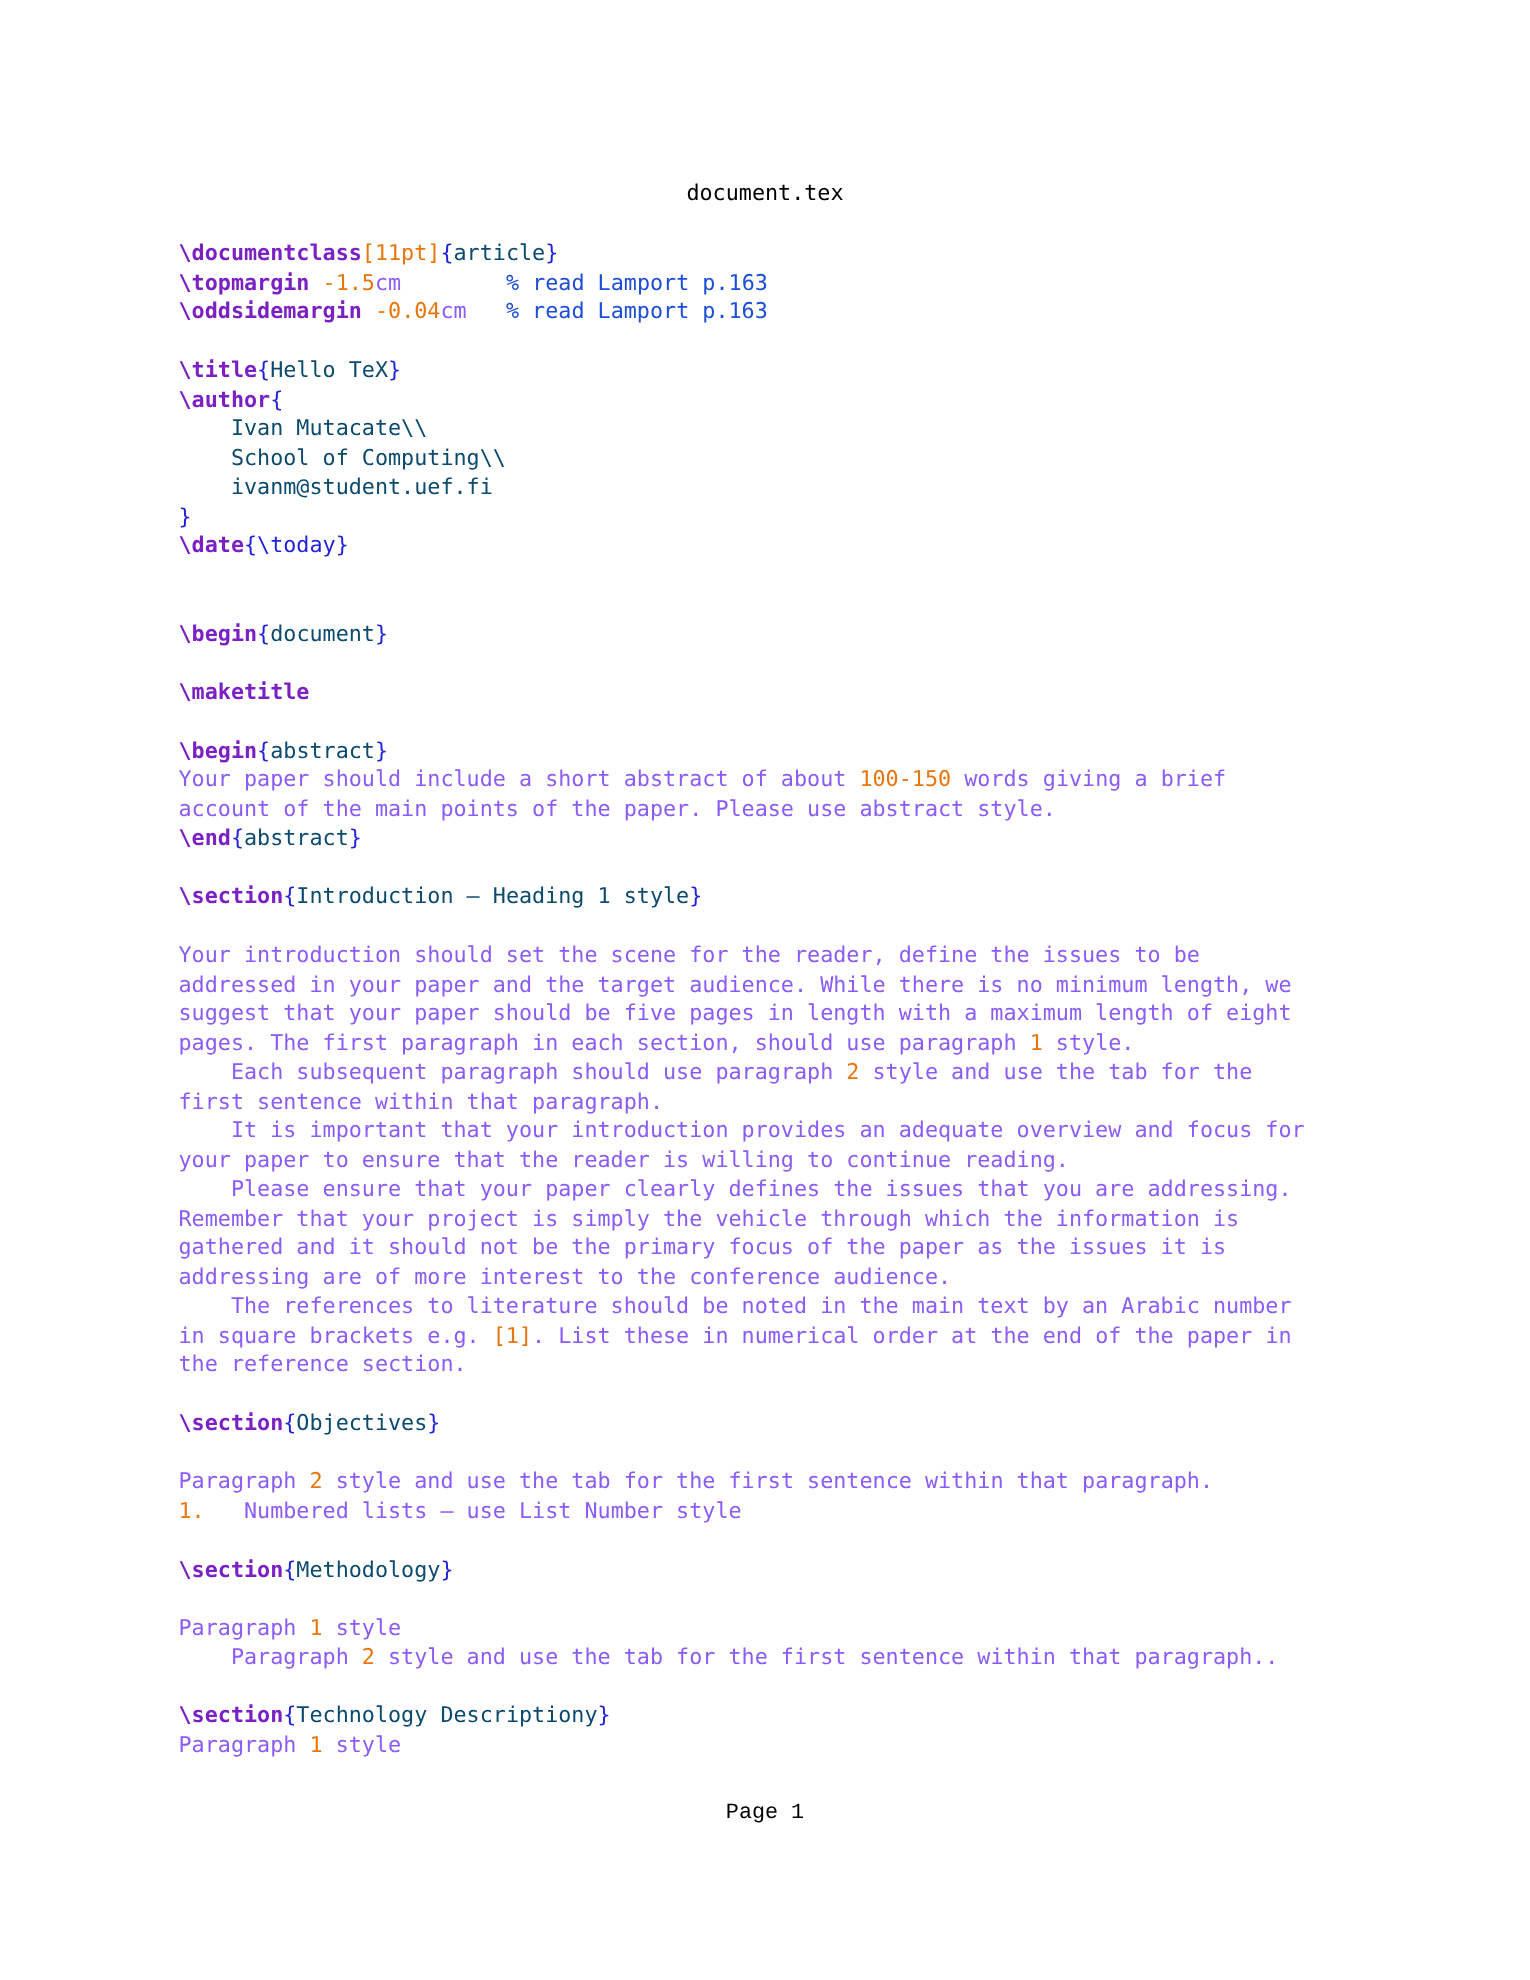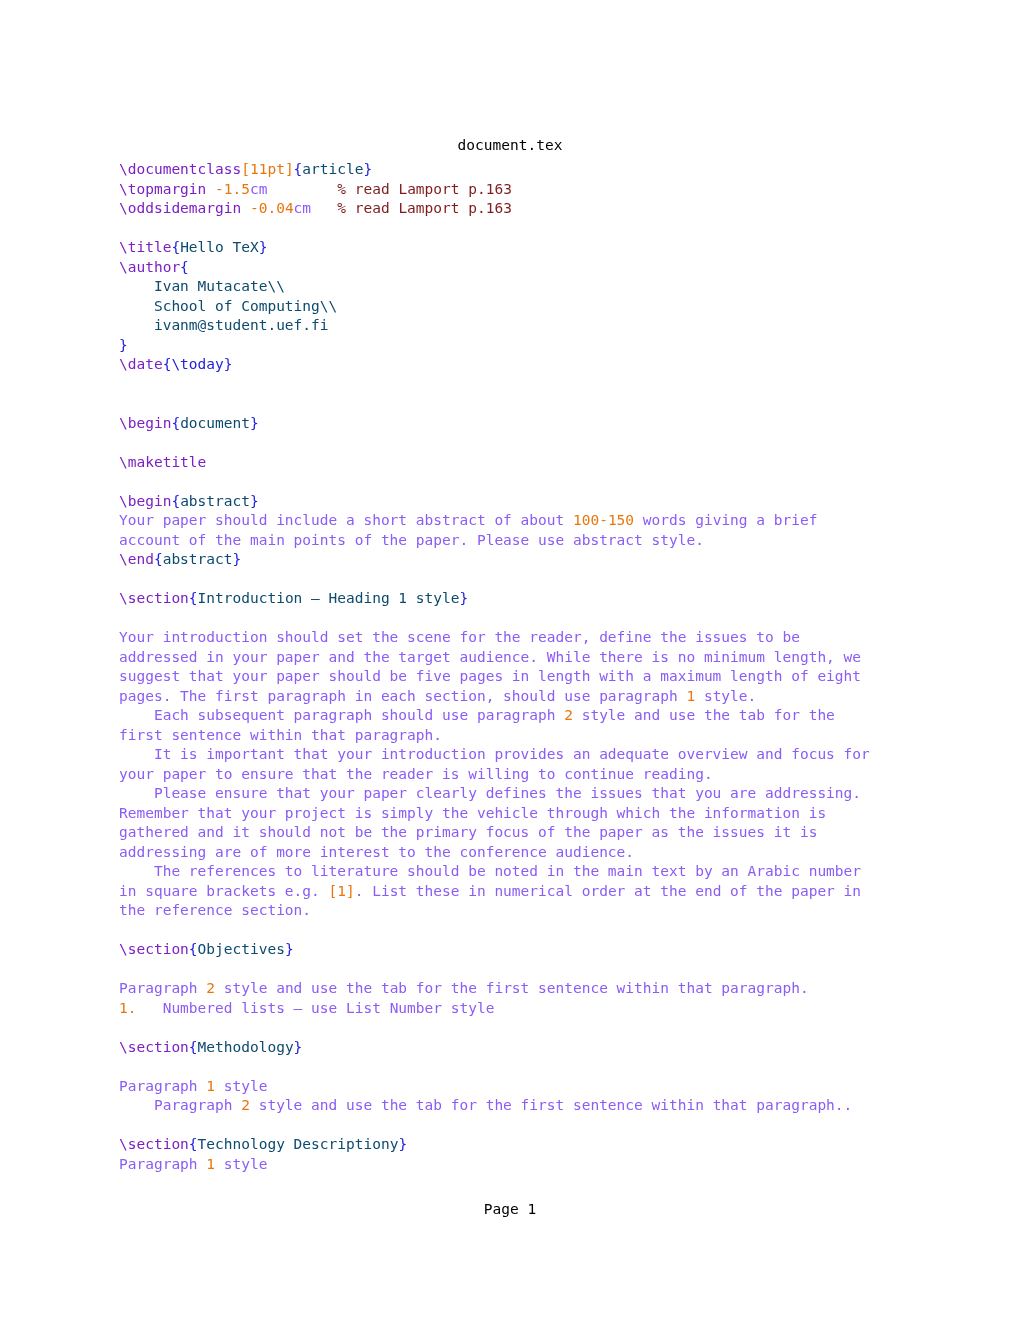--- a/index.html
+++ b/index.html
@@ -18,21 +18,21 @@
   #page {
     position: absolute;
     left: 0;
     top: 0;
     width: 1020px;
     height: 1320px;
   }
   .doc-title {
     position: absolute;
     left: 0;
-    top: 136px;
+    top: 120px;
     width: 1020px;
     text-align: center;
     font-size: 14.5px;
     line-height: 19.5px;
     color: #000000;
     letter-spacing: 0px;
   }
   .code {
     position: absolute;
     left: 119px;
@@ -49,29 +49,30 @@
   }
   .page-footer {
     position: absolute;
     left: 0;
     top: 1200px;
     width: 1020px;
     text-align: center;
     font-size: 14.5px;
     line-height: 19.5px;
     color: #000000;
+    font-family: Liberation Mono, monospace;
   }
   
-  .cmd      { color: #7b21c4; font-weight: normal; }
+  .cmd      { color: #7b21c4; font-weight: bold; }
   .cmd2     { color: #2222dd; font-weight: normal; }
   .brace    { color: #2222dd; }
   .arg      { color: #0c4a6e; }
   .opt      { color: #e8760d; }
   .num      { color: #e8760d; }
-  .comment  { color: #7f1d1d; }
+  .comment  { color: #1d4ed8; }
   .plain    { color: #8b5cf6; }
 </style>
 </head>
 <body>
 
 <div id="page">
 
   <div class="doc-title">document.tex</div>
 
   <div class="code" id="code-body"><div class="line"><span class="cmd">\documentclass</span><span class="opt">[</span><span class="opt">11pt</span><span class="opt">]</span><span class="brace">{</span><span class="arg">article</span><span class="brace">}</span></div><div class="line"><span class="cmd">\topmargin</span><span class="num"> -</span><span class="num">1.5</span><span class="plain">cm</span><span class="plain">        </span><span class="comment">% read Lamport p.163</span></div><div class="line"><span class="cmd">\oddsidemargin</span><span class="num"> -</span><span class="num">0.04</span><span class="plain">cm</span><span class="plain">   </span><span class="comment">% read Lamport p.163</span></div><div class="line">&nbsp;</div><div class="line"><span class="cmd">\title</span><span class="brace">{</span><span class="arg">Hello TeX</span><span class="brace">}</span></div><div class="line"><span class="cmd">\author</span><span class="brace">{</span></div><div class="line"><span class="arg">    Ivan Mutacate\\</span></div><div class="line"><span class="arg">    School of Computing\\</span></div><div class="line"><span class="arg">    ivanm@student.uef.fi</span></div><div class="line"><span class="brace">}</span></div><div class="line"><span class="cmd">\date</span><span class="brace">{</span><span class="cmd2">\today</span><span class="brace">}</span></div><div class="line">&nbsp;</div><div class="line">&nbsp;</div><div class="line"><span class="cmd">\begin</span><span class="brace">{</span><span class="arg">document</span><span class="brace">}</span></div><div class="line">&nbsp;</div><div class="line"><span class="cmd">\maketitle</span></div><div class="line">&nbsp;</div><div class="line"><span class="cmd">\begin</span><span class="brace">{</span><span class="arg">abstract</span><span class="brace">}</span></div><div class="line"><span class="plain">Your paper should include a short abstract of about </span><span class="num">100</span><span class="num">-</span><span class="num">150</span><span class="plain"> words giving a brief</span></div><div class="line"><span class="plain">account of the main points of the paper. Please use abstract style.</span></div><div class="line"><span class="cmd">\end</span><span class="brace">{</span><span class="arg">abstract</span><span class="brace">}</span></div><div class="line">&nbsp;</div><div class="line"><span class="cmd">\section</span><span class="brace">{</span><span class="arg">Introduction – Heading 1 style</span><span class="brace">}</span></div><div class="line">&nbsp;</div><div class="line"><span class="plain">Your introduction should set the scene for the reader, define the issues to be</span></div><div class="line"><span class="plain">addressed in your paper and the target audience. While there is no minimum length, we</span></div><div class="line"><span class="plain">suggest that your paper should be five pages in length with a maximum length of eight</span></div><div class="line"><span class="plain">pages. The first paragraph in each section, should use paragraph </span><span class="num">1</span><span class="plain"> style.</span></div><div class="line"><span class="plain">    Each subsequent paragraph should use paragraph </span><span class="num">2</span><span class="plain"> style and use the tab for the</span></div><div class="line"><span class="plain">first sentence within that paragraph.</span></div><div class="line"><span class="plain">    It is important that your introduction provides an adequate overview and focus for</span></div><div class="line"><span class="plain">your paper to ensure that the reader is willing to continue reading.</span></div><div class="line"><span class="plain">    Please ensure that your paper clearly defines the issues that you are addressing.</span></div><div class="line"><span class="plain">Remember that your project is simply the vehicle through which the information is</span></div><div class="line"><span class="plain">gathered and it should not be the primary focus of the paper as the issues it is</span></div><div class="line"><span class="plain">addressing are of more interest to the conference audience.</span></div><div class="line"><span class="plain">    The references to literature should be noted in the main text by an Arabic number</span></div><div class="line"><span class="plain">in square brackets e.g. </span><span class="num">[1]</span><span class="plain">. List these in numerical order at the end of the paper in</span></div><div class="line"><span class="plain">the reference section.</span></div><div class="line">&nbsp;</div><div class="line"><span class="cmd">\section</span><span class="brace">{</span><span class="arg">Objectives</span><span class="brace">}</span></div><div class="line">&nbsp;</div><div class="line"><span class="plain">Paragraph </span><span class="num">2</span><span class="plain"> style and use the tab for the first sentence within that paragraph.</span></div><div class="line"><span class="num">1.</span><span class="plain">   Numbered lists – use List Number style</span></div><div class="line">&nbsp;</div><div class="line"><span class="cmd">\section</span><span class="brace">{</span><span class="arg">Methodology</span><span class="brace">}</span></div><div class="line">&nbsp;</div><div class="line"><span class="plain">Paragraph </span><span class="num">1</span><span class="plain"> style</span></div><div class="line"><span class="plain">    Paragraph </span><span class="num">2</span><span class="plain"> style and use the tab for the first sentence within that paragraph..</span></div><div class="line">&nbsp;</div><div class="line"><span class="cmd">\section</span><span class="brace">{</span><span class="arg">Technology Descriptiony</span><span class="brace">}</span></div><div class="line"><span class="plain">Paragraph </span><span class="num">1</span><span class="plain"> style</span></div></div>

